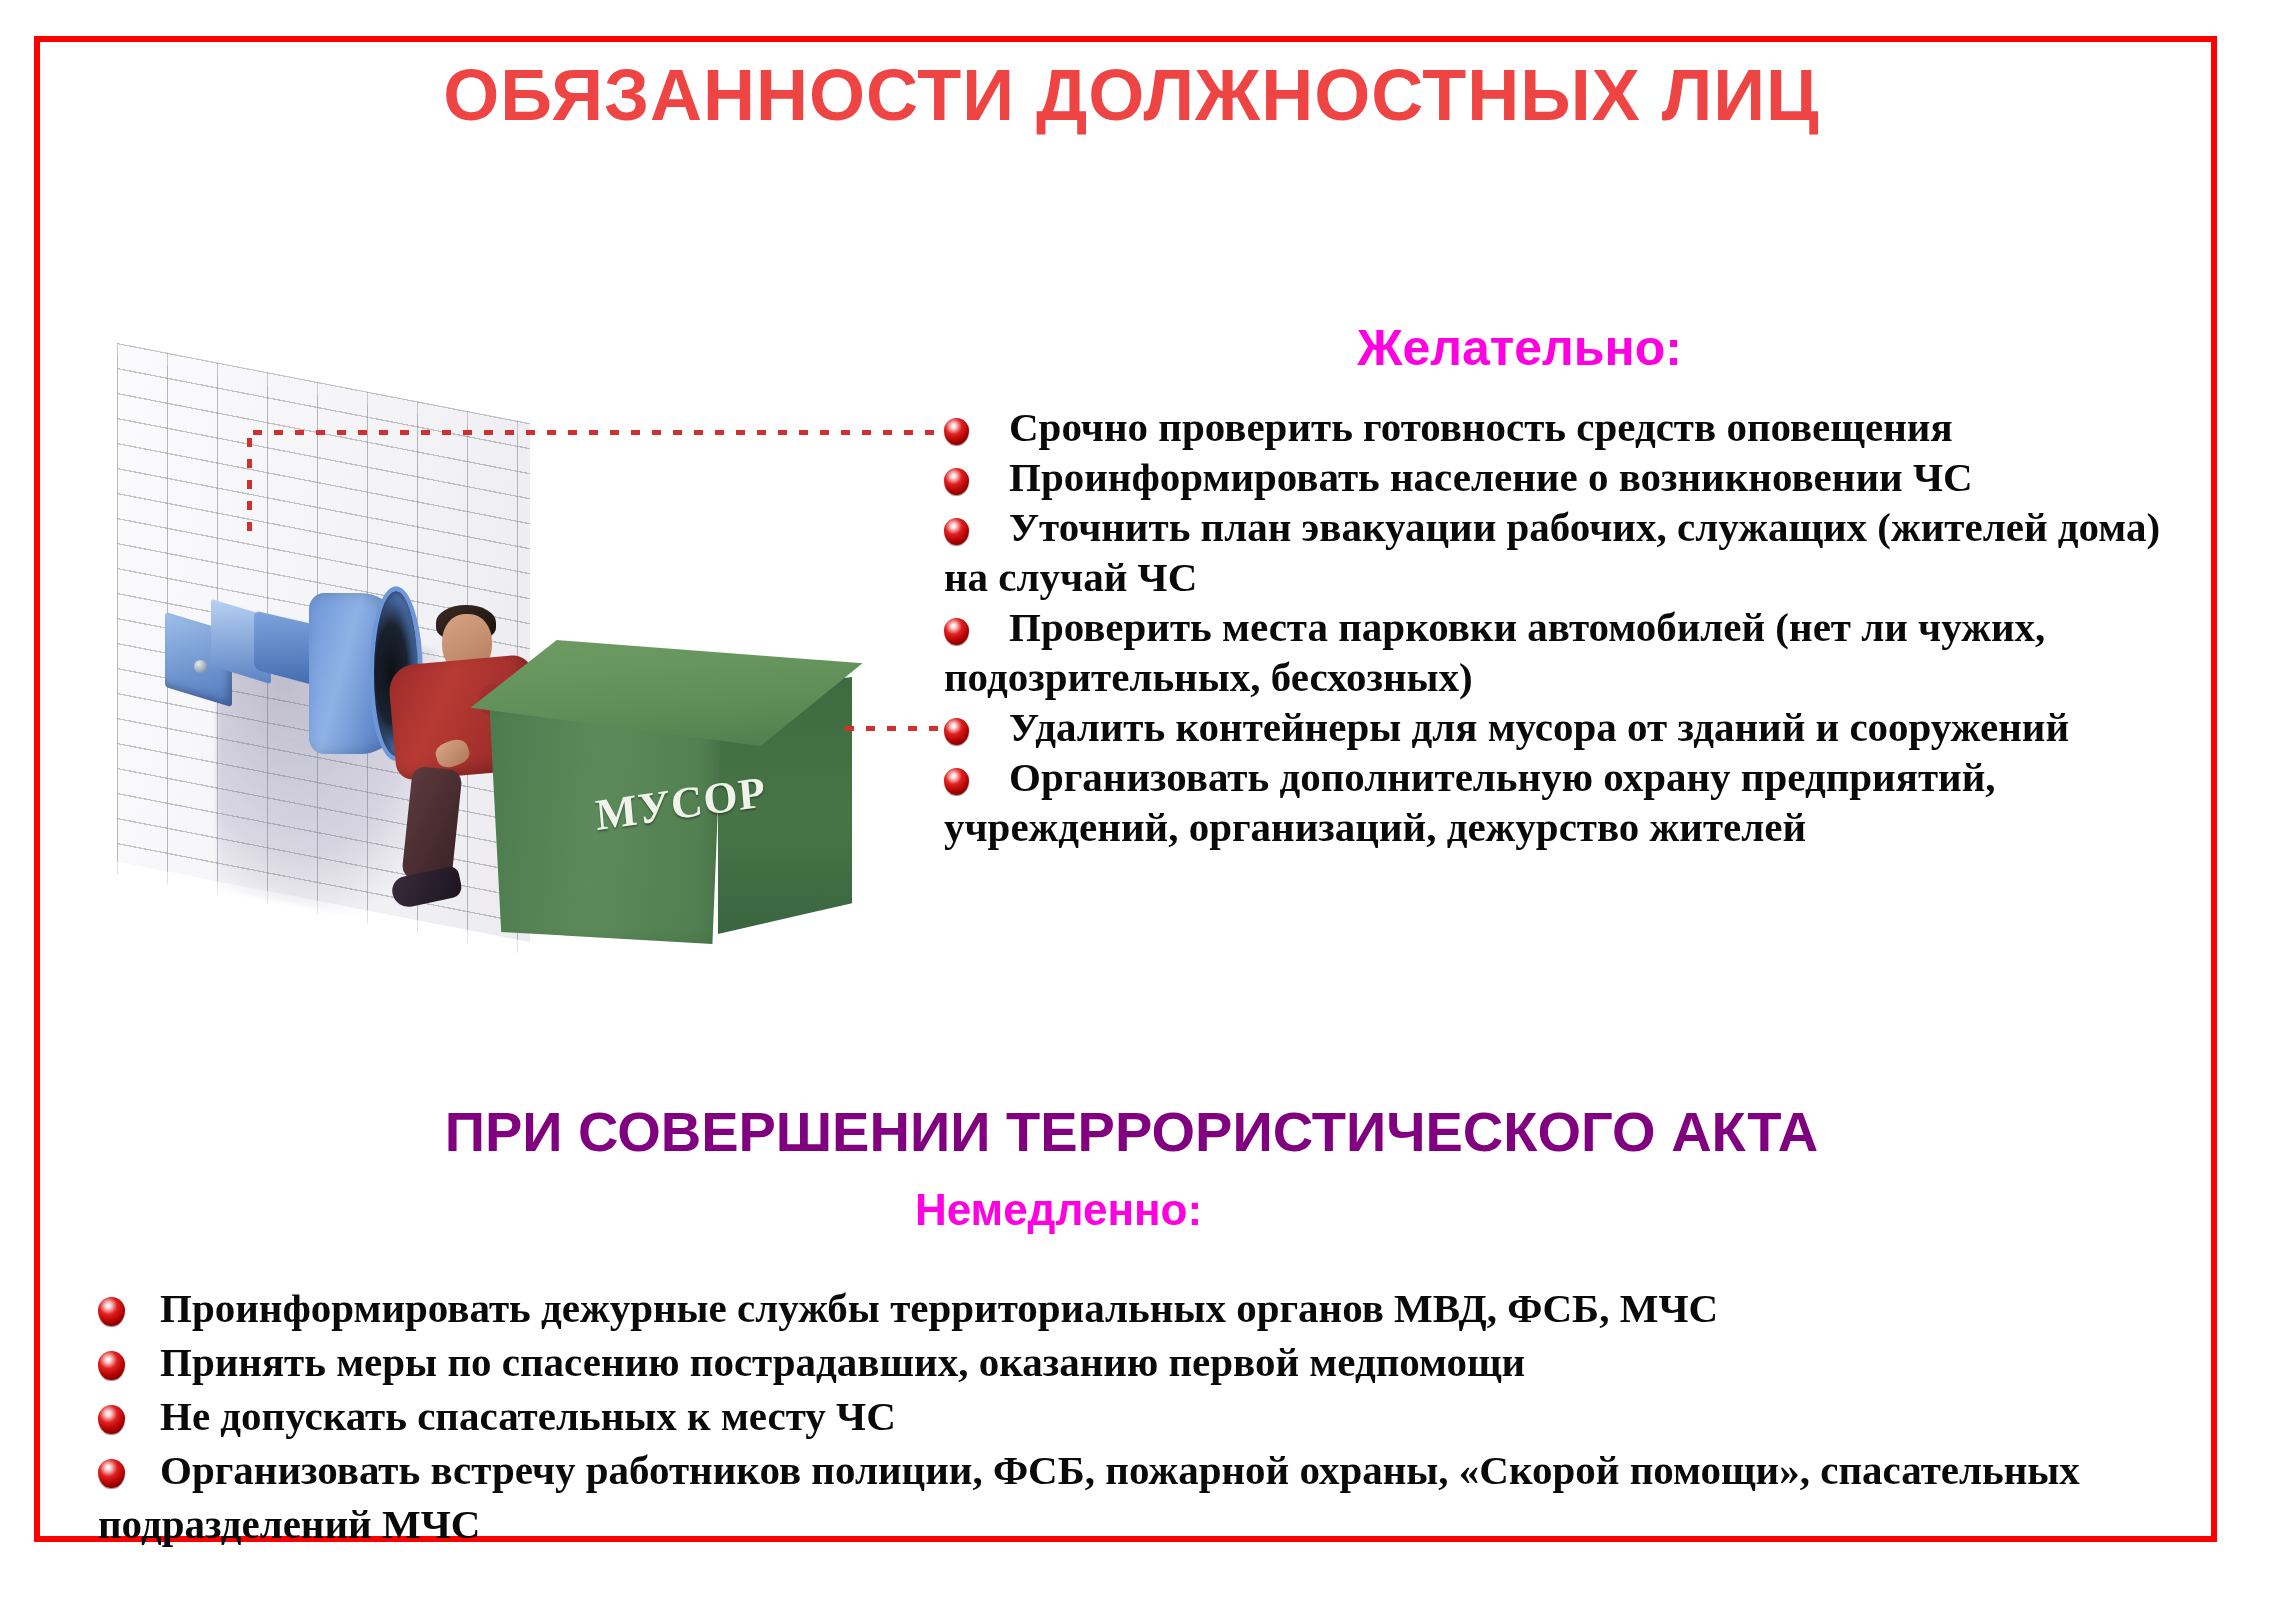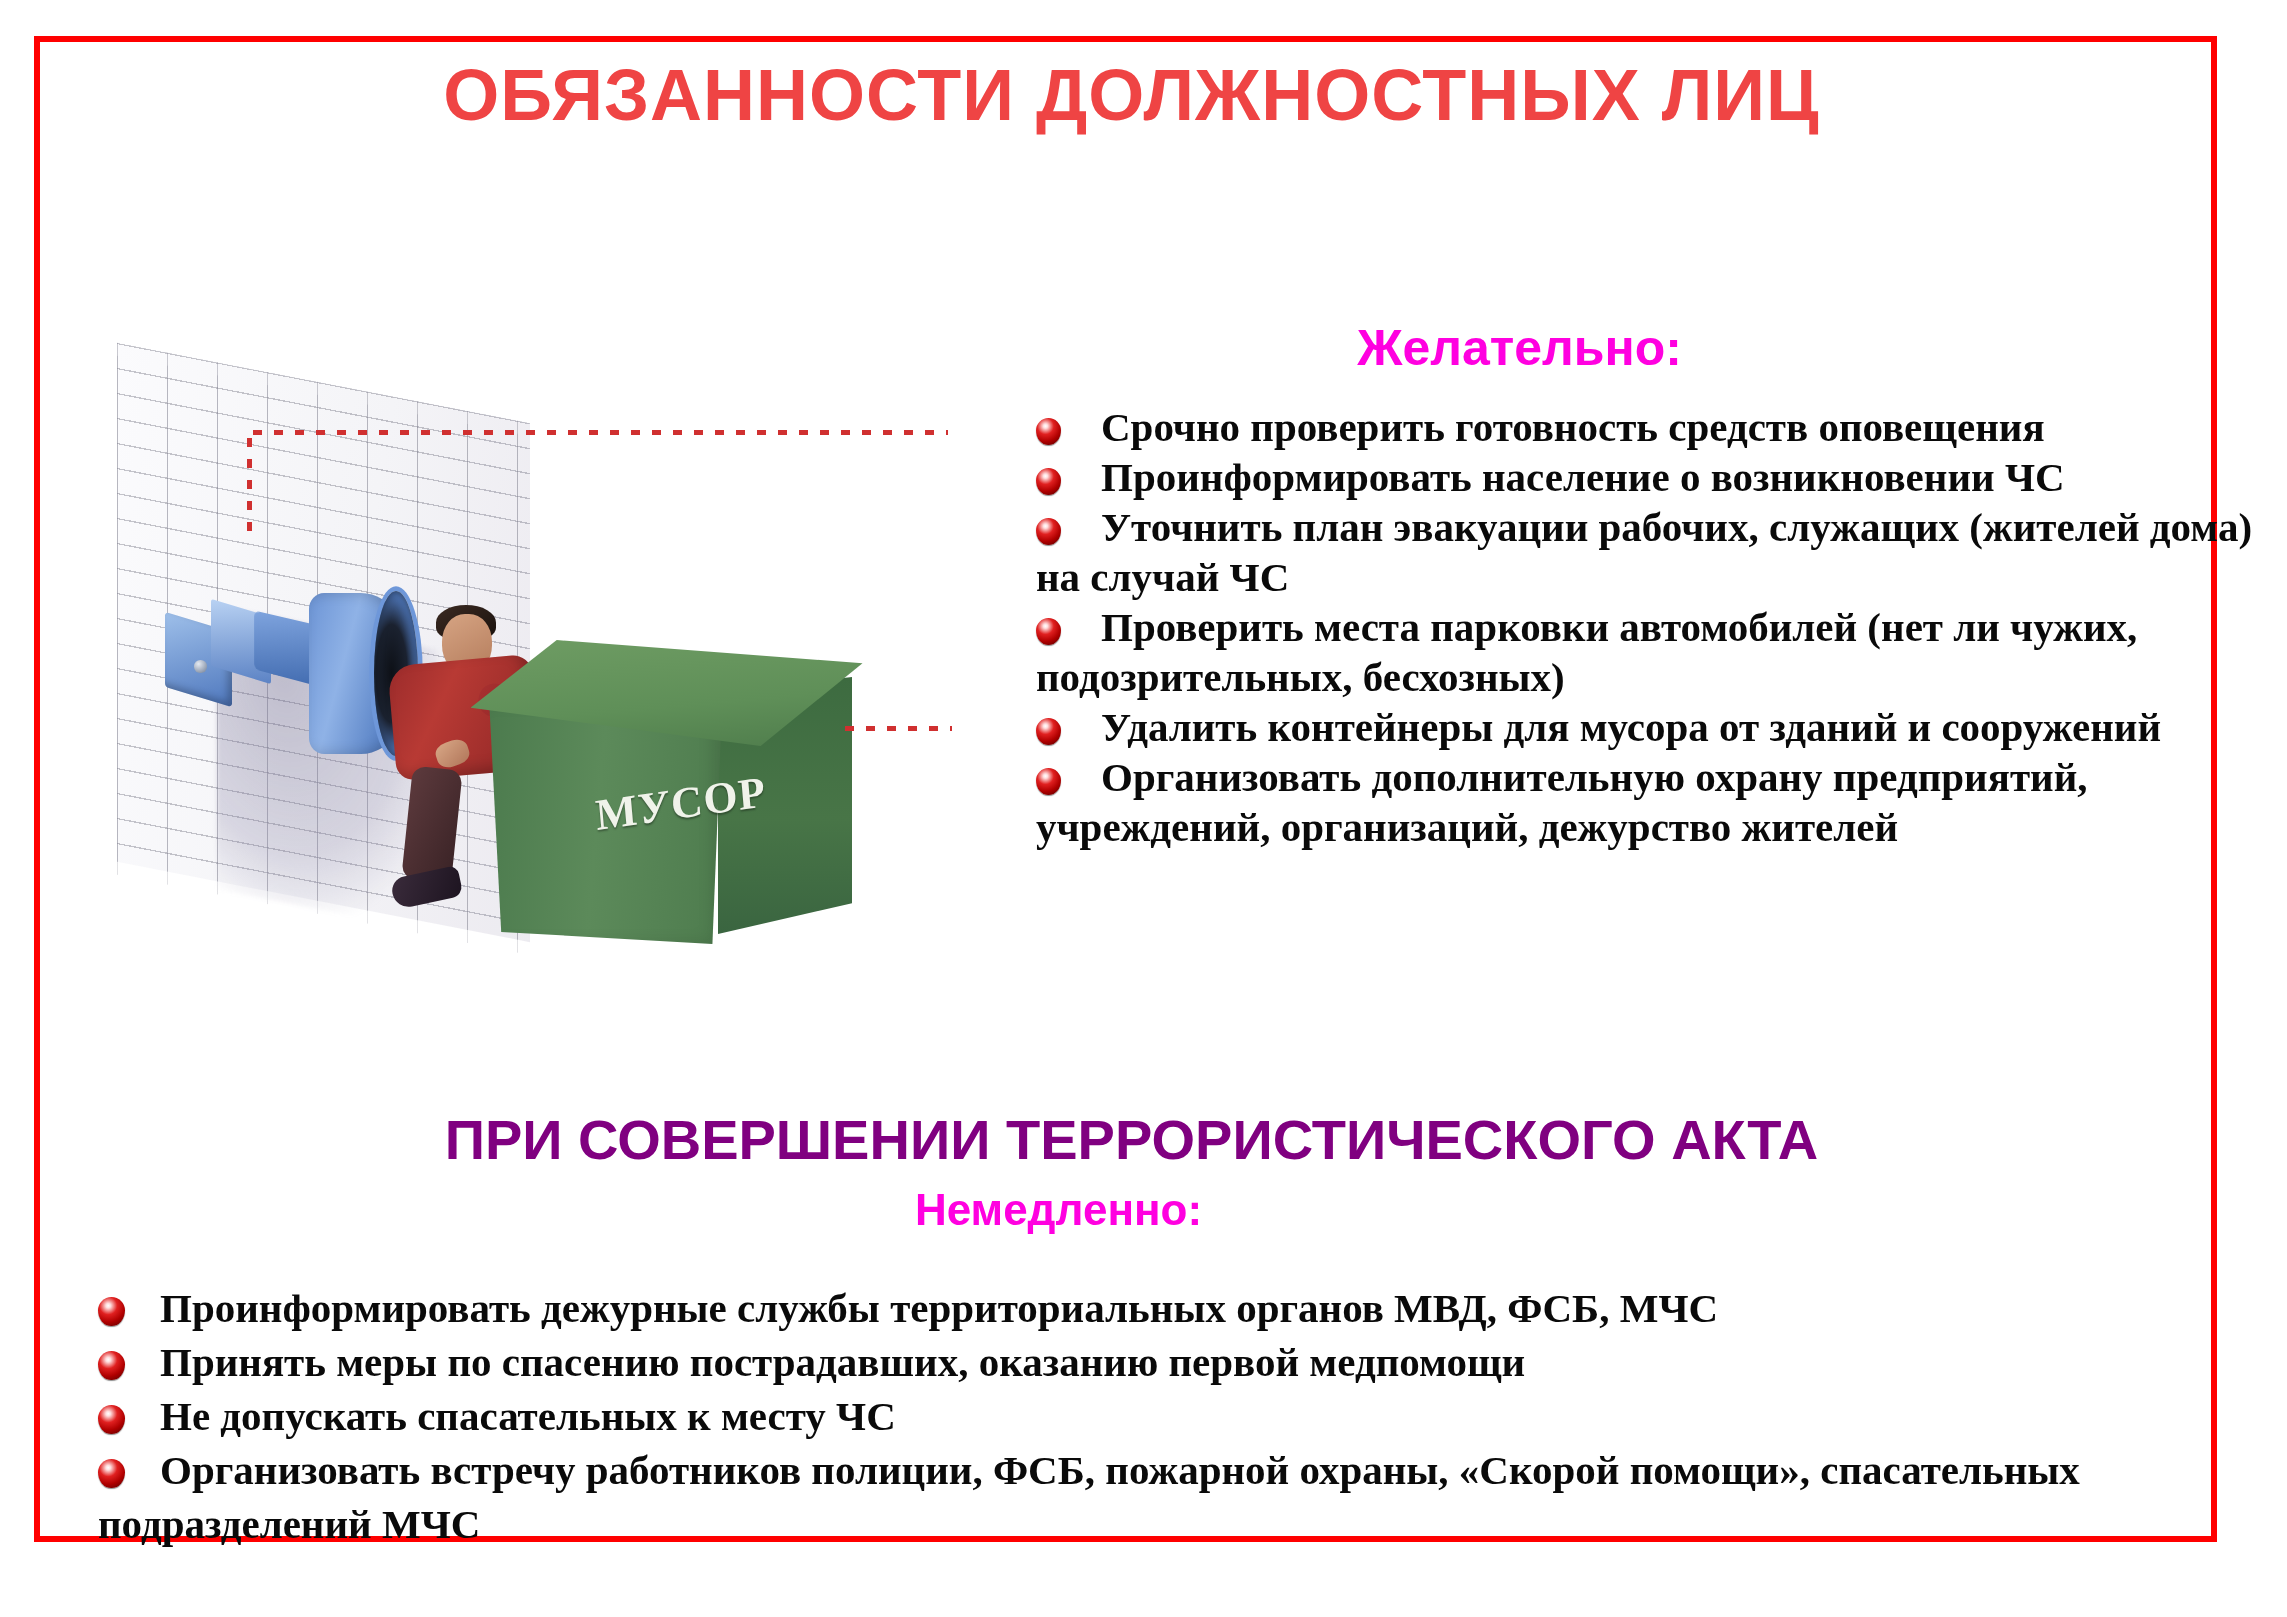--- a/index.html
+++ b/index.html
@@ -17,40 +17,40 @@
   #heading-1{position:absolute;left:0;top:134px;width:2183px;text-align:center;
       font-family:"Liberation Sans",sans-serif;font-weight:bold;font-size:61px;
       color:#800080;letter-spacing:0px;white-space:nowrap;}
 
   #label-1{position:absolute;left:970px;top:277px;width:672px;text-align:right;
       font-family:"Liberation Sans",sans-serif;font-weight:bold;font-size:50px;
       color:#ff00e0;white-space:nowrap;}
 
   #heading-2{position:absolute;left:0;top:1057px;width:2183px;text-align:center;
       font-family:"Liberation Sans",sans-serif;font-weight:bold;font-size:56px;
-      color:#800080;white-space:nowrap;margin-top:8px;}
+      color:#800080;white-space:nowrap;}
 
   #label-2{position:absolute;left:538px;top:1143px;width:961px;text-align:center;
       font-family:"Liberation Sans",sans-serif;font-weight:bold;font-size:44px;
       color:#ff00e0;white-space:nowrap;}
 
   
   .blist{position:absolute;}
   .bitem{position:relative;font-family:"Liberation Serif",serif;font-weight:bold;
          color:#0a0a0a;text-indent:0;}
   .bullet{display:inline-block;width:25px;height:27px;vertical-align:-3.8px;
           margin-right:44px;
           border-radius:50% 50% 48% 48%/46% 46% 54% 54%;
           background:
             radial-gradient(circle at 38% 30%, #ffffff 0%, #ffdede 9%, #e02020 34%,
                             #b00000 62%, #6a0000 88%, #3a0000 100%);
           box-shadow:0 1px 1px rgba(0,0,0,.45);}
 
   
-  #list-top{left:996px;top:360px;width:1249px;}
+  #list-top{left:904px;top:360px;width:1249px;}
   #list-top .bitem{font-size:41px;line-height:50px;margin-bottom:0px;}
   #list-top .bullet{margin-right:40px;}
 
   
   #list-bottom{left:58px;top:1239px;width:2065px;}
   #list-bottom .bitem{font-size:41px;line-height:54px;}
   #list-bottom .bullet{margin-right:35px;width:27px;height:29px;}
 
   
   #illustration{position:absolute;left:67px;top:298px;width:845px;height:663px;}

